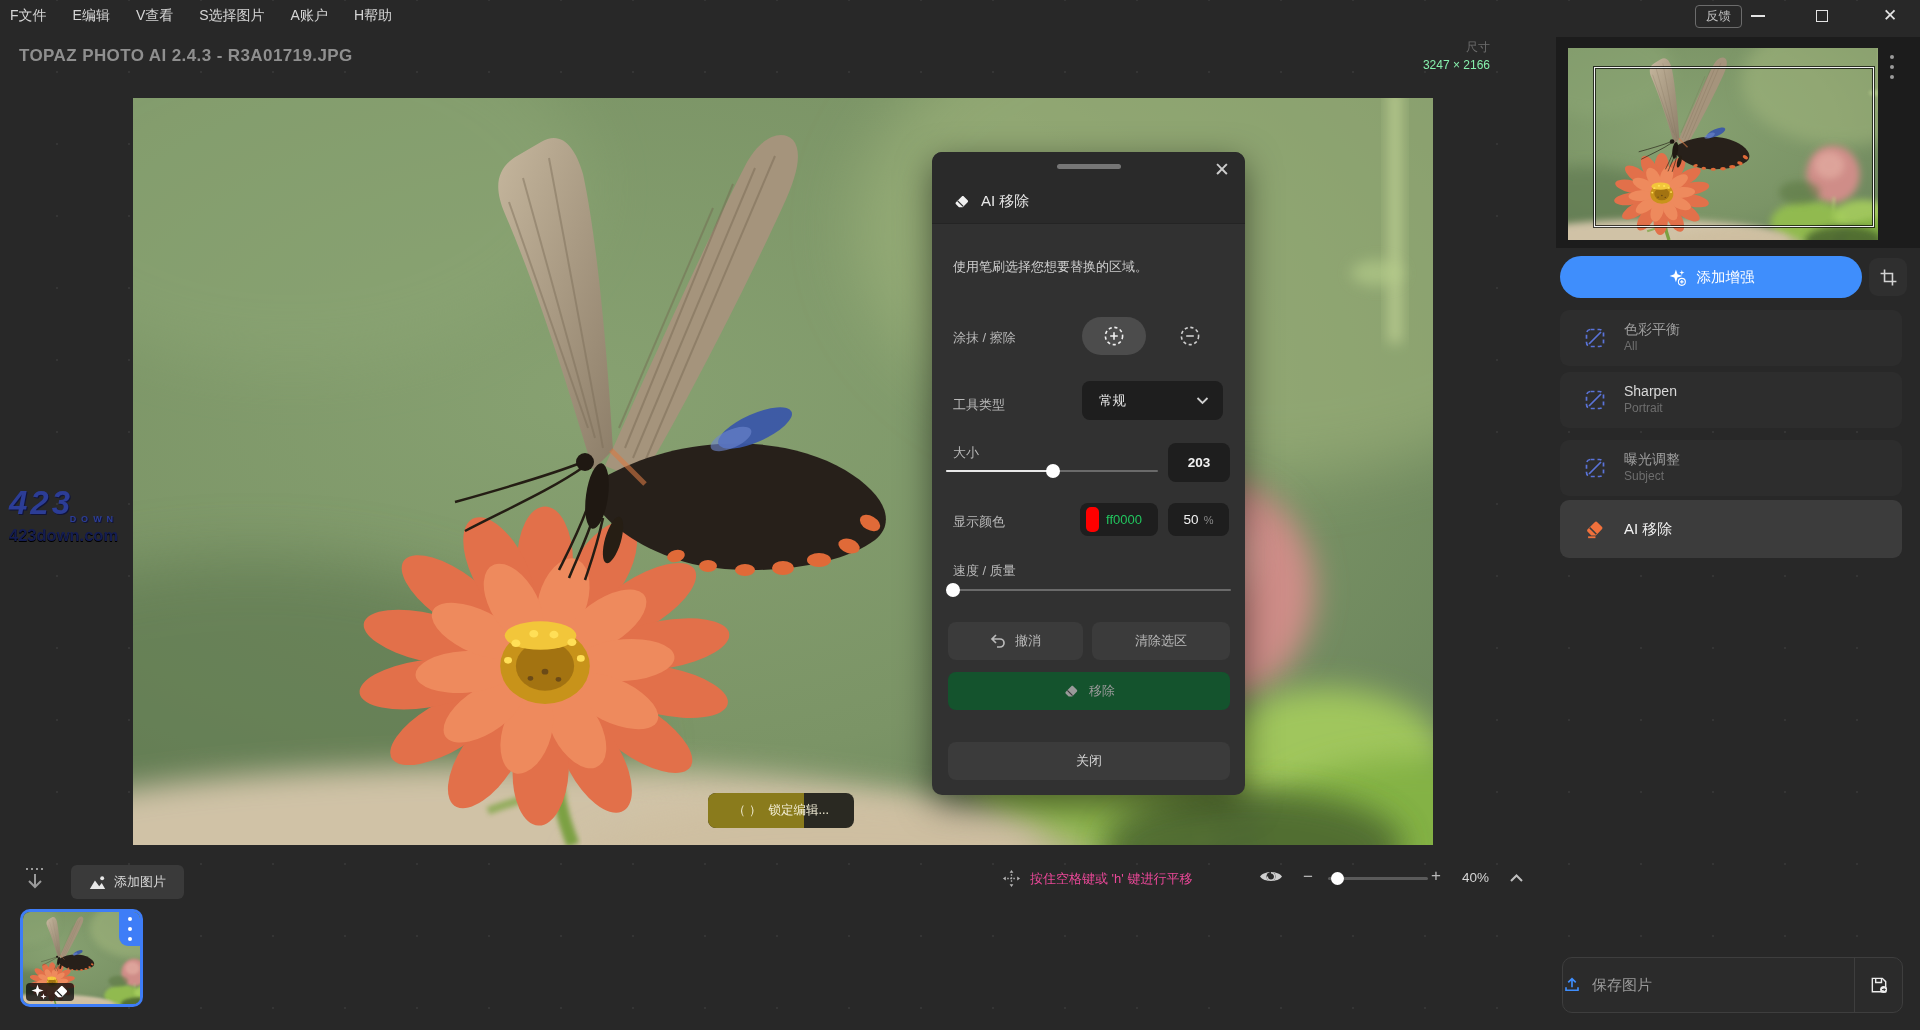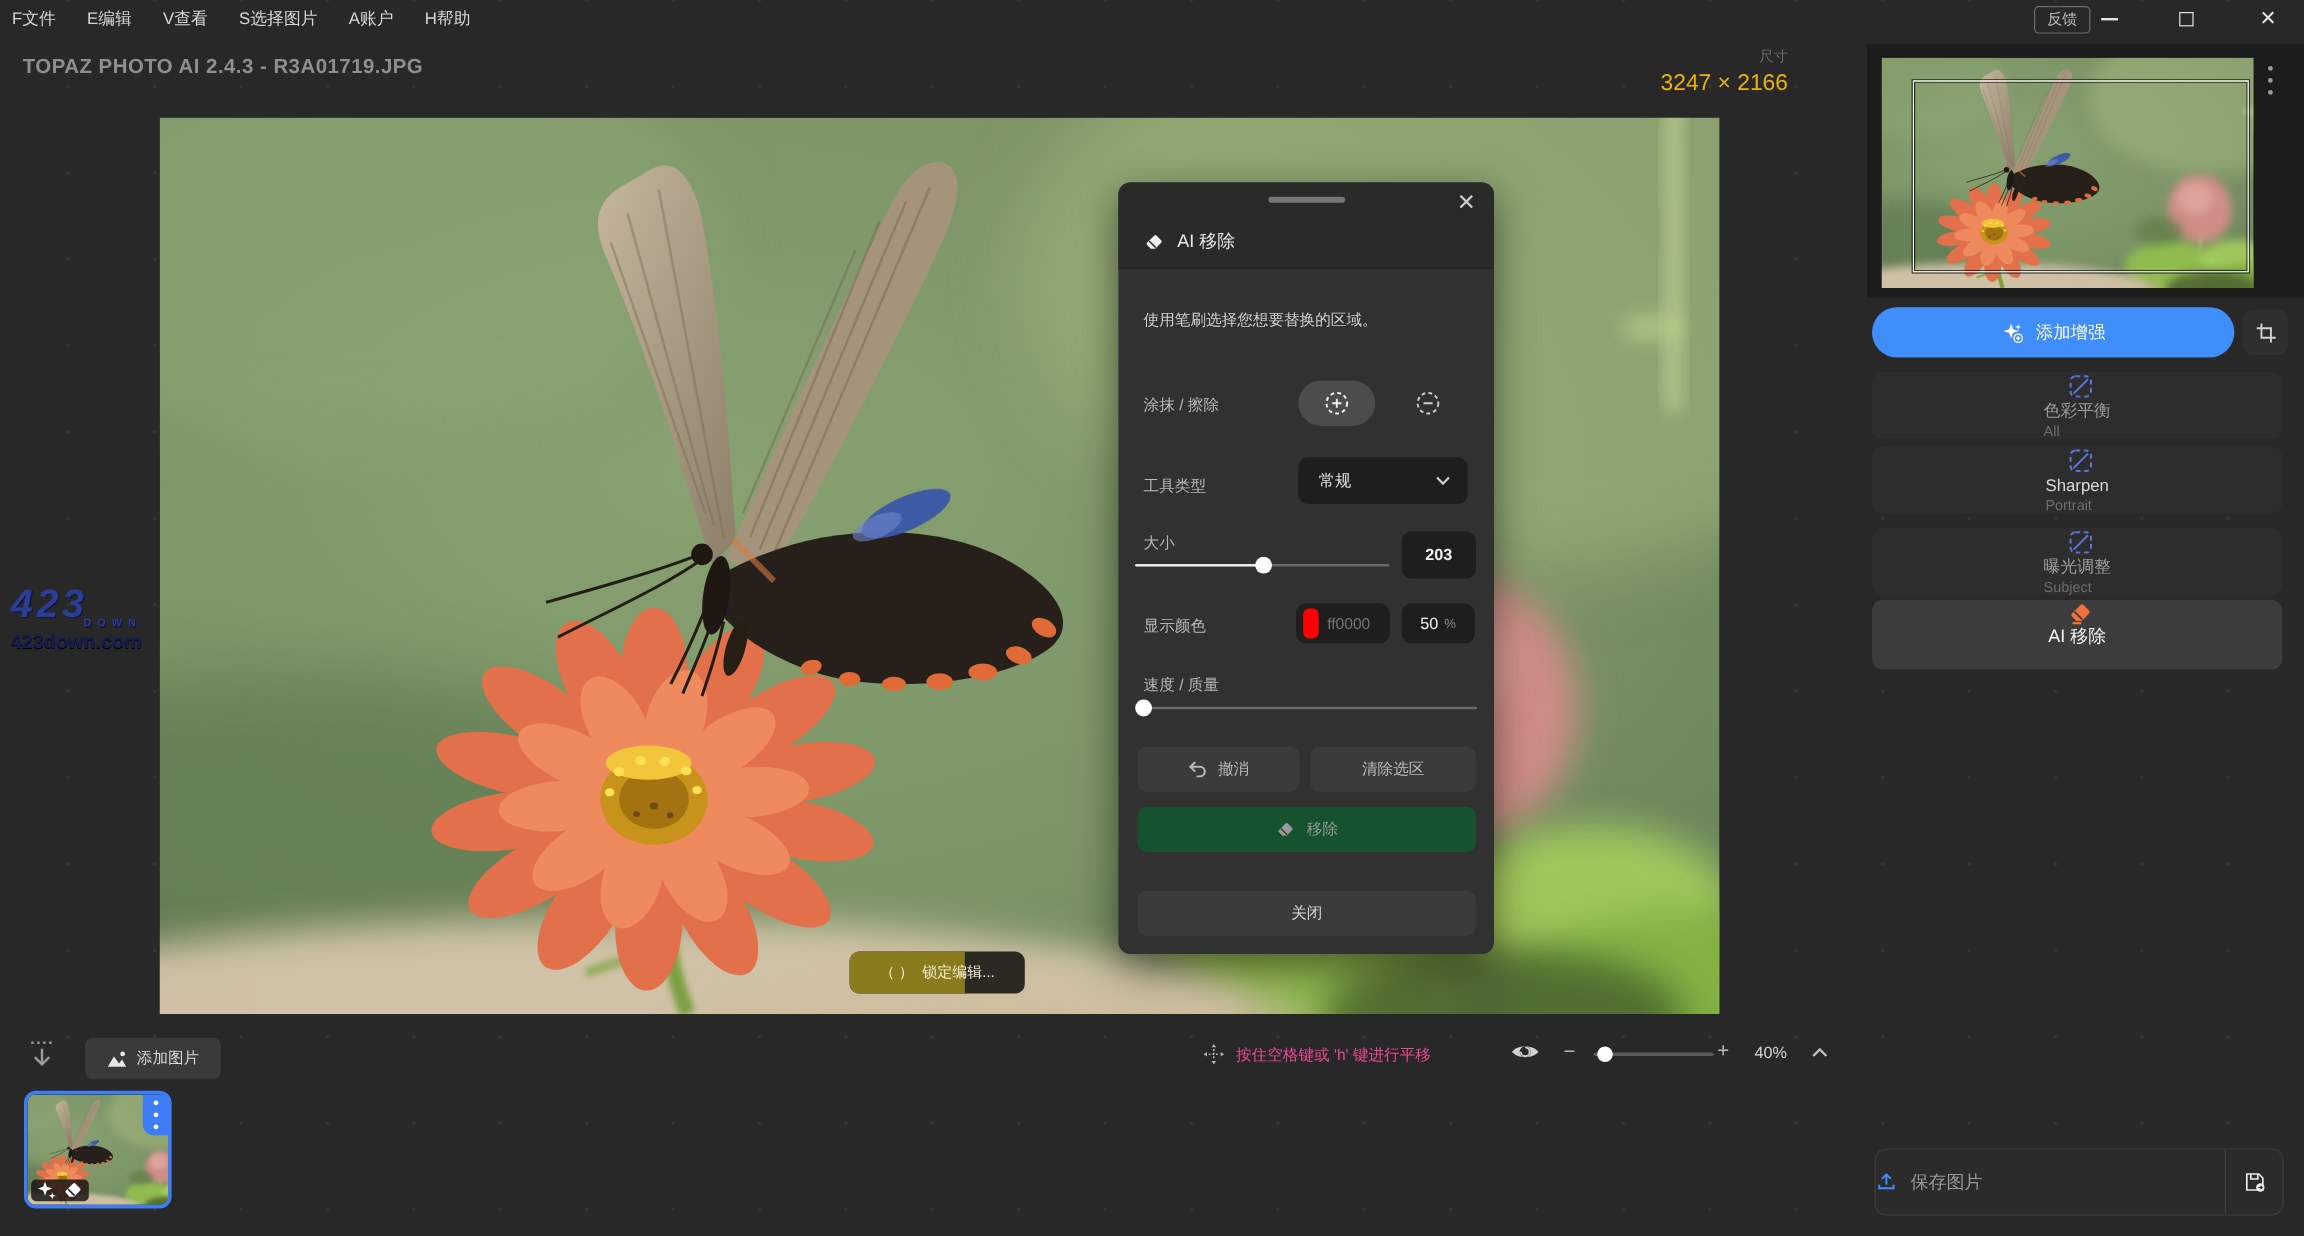--- a/index.html
+++ b/index.html
@@ -18,21 +18,21 @@
     color:#bdbdbd;font-size:12.5px;padding:3px 10px;line-height:1.2;z-index:31;margin-left:24px;}
   .winbtn{position:absolute;top:0;width:38px;height:31px;display:flex;align-items:center;justify-content:center;z-index:31;color:#e3e3e3;}
   .wb-min{left:1739px;} .wb-max{left:1803px;} .wb-close{left:1871px;}
   .wb-min i{display:block;width:14px;height:2px;background:#e3e3e3;}
   .wb-max i{display:block;width:12px;height:12px;border:1.5px solid #e3e3e3;}
   .wb-close span{font-size:17px;line-height:1;}
   
   .app-title{position:absolute;left:19px;top:46px;font-size:17px;font-weight:bold;letter-spacing:.4px;color:#8f8f8f;z-index:5;}
   .dim-block{position:absolute;left:1300px;top:38px;width:190px;text-align:right;z-index:5;line-height:1.5;}
   .dim-label{font-size:12px;color:#6c6c6c;}
-  .dim-value{font-size:19px;color:#eab308;}
+  .dim-value{font-size:12px;color:#86efac;}
   
   .canvas{position:absolute;left:133px;top:98px;width:1300px;height:747px;z-index:2;overflow:hidden;}
   .canvas svg{display:block;width:100%;height:100%;}
   
   .watermark{position:absolute;left:9px;top:486px;z-index:3;line-height:1;}
   .wm-big{font-size:33px;font-weight:900;font-style:italic;color:#2c3d96;letter-spacing:3px;text-shadow:1px 1px 0 #10143a;}
   .wm-down{font-size:9px;font-weight:bold;letter-spacing:5px;color:#2c3d96;text-align:right;margin-top:-4px;text-shadow:1px 1px 0 #10143a;}
   .wm-site{font-size:16.5px;font-weight:bold;color:#141d52;margin-top:3px;text-shadow:0 1px 0 #000;}
   
   .lock-badge{position:absolute;left:708px;top:793px;width:146px;height:35px;border-radius:8px;overflow:hidden;
@@ -55,21 +55,21 @@
   .toggle-erase{position:absolute;left:247px;top:173px;width:22px;height:22px;color:#d9d9d9;}
   .dropdown{position:absolute;left:150px;top:229px;width:141px;height:39px;background:#1e1e1e;border-radius:8px;
     display:flex;align-items:center;padding:0 14px 0 17px;color:#e2e2e2;font-size:13.5px;}
   .dropdown .dd-val{flex:1;}
   .valuebox{position:absolute;background:#1e1e1e;border-radius:8px;color:#f2f2f2;font-size:13.5px;font-weight:bold;
     display:flex;align-items:center;justify-content:center;}
   .size-box{left:236px;top:291px;width:62px;height:39px;}
   .colorfield{position:absolute;left:148px;top:351px;width:78px;height:33px;background:#1e1e1e;border-radius:8px;
     display:flex;align-items:center;gap:7px;padding-left:6px;}
   .swatch{width:13px;height:25px;border-radius:5px;background:#ff0000;}
-  .colorfield .hex{color:#737373;font-size:13px;}
+  .colorfield .hex{color:#22c55e;font-size:13px;}
   .pctbox{left:236px;top:351px;width:61px;height:33px;font-weight:normal;gap:5px;}
   .pctbox .unit{color:#8a8a8a;font-size:11px;}
   .slider-track{position:absolute;height:2px;background:#6a6a6a;border-radius:2px;}
   .slider-fill{position:absolute;height:2px;background:#e8e8e8;border-radius:2px;}
   .slider-thumb{position:absolute;width:14px;height:14px;border-radius:50%;background:#fff;margin-top:-6px;}
   .dlg-btn{position:absolute;background:#3b3b3b;border-radius:8px;display:flex;align-items:center;justify-content:center;
     gap:9px;color:#b9b9b9;font-size:13px;}
   .btn-undo{left:16px;top:470px;width:135px;height:38px;}
   .btn-clear{left:160px;top:470px;width:138px;height:38px;}
   .btn-remove{left:16px;top:520px;width:282px;height:38px;background:#14532d;color:#9a9a9a;}
@@ -80,21 +80,21 @@
   .nav-img svg{display:block;width:100%;height:100%;}
   .nav-viewport{position:absolute;left:26px;top:19px;width:280px;height:160px;border:1px solid #f2f2f2;
     box-shadow:0 0 0 1px rgba(0,0,0,.7), inset 0 0 0 1px rgba(0,0,0,.7);}
   .kebab{display:flex;flex-direction:column;gap:6px;align-items:center;}
   .kebab i{width:4px;height:4px;border-radius:50%;background:#9a9a9a;display:block;}
   .nav-kebab{position:absolute;left:1890px;top:55px;z-index:5;}
   .add-enhance{position:absolute;left:1560px;top:256px;width:302px;height:42px;border-radius:21px;background:#3f8efc;
     display:flex;align-items:center;justify-content:center;gap:10px;color:#fff;font-size:14.5px;z-index:5;}
   .crop-btn{position:absolute;left:1869px;top:258px;width:38px;height:38px;border-radius:9px;background:#2f2f2f;
     display:flex;align-items:center;justify-content:center;color:#d2d2d2;z-index:5;}
-  .card{position:absolute;left:1560px;width:342px;border-radius:9px;background:#2d2d2d;display:flex;align-items:center;z-index:5;flex-direction:column;}
+  .card{position:absolute;left:1560px;width:342px;border-radius:9px;background:#2d2d2d;display:flex;align-items:center;z-index:5;}
   .card .ic{width:26px;margin:0 16px 0 22px;display:flex;align-items:center;justify-content:center;}
   .card .tt{font-size:14px;color:#9f9f9f;line-height:1.25;}
   .card .st{font-size:12px;color:#6e6e6e;line-height:1.3;}
   .card.active{background:#3c3c3c;}
   .card.active .tt{color:#f2f2f2;font-size:15px;}
   .save-row{position:absolute;left:1562px;top:957px;width:341px;height:56px;border:1px solid #3e3e3e;background:#2b2b2b;
     border-radius:10px;display:flex;z-index:5;overflow:hidden;}
   .save-main{flex:1;display:flex;align-items:center;justify-content:flex-start;gap:11px;color:#9a9a9a;font-size:15px;
     border-right:1px solid #3e3e3e;}
   .save-alt{width:47px;display:flex;align-items:center;justify-content:center;color:#ececec;}

